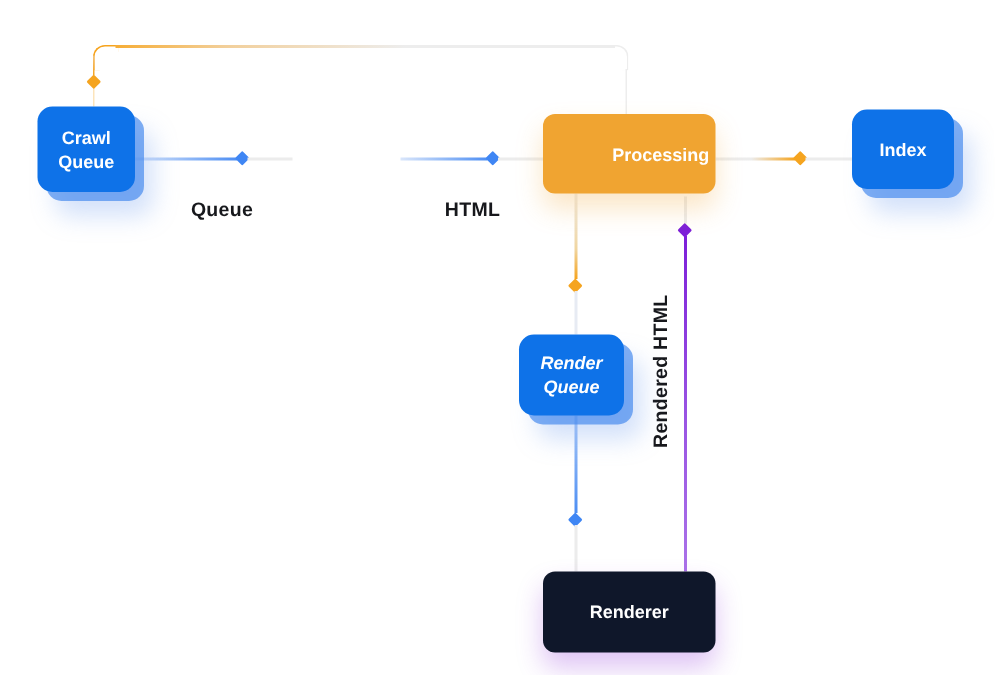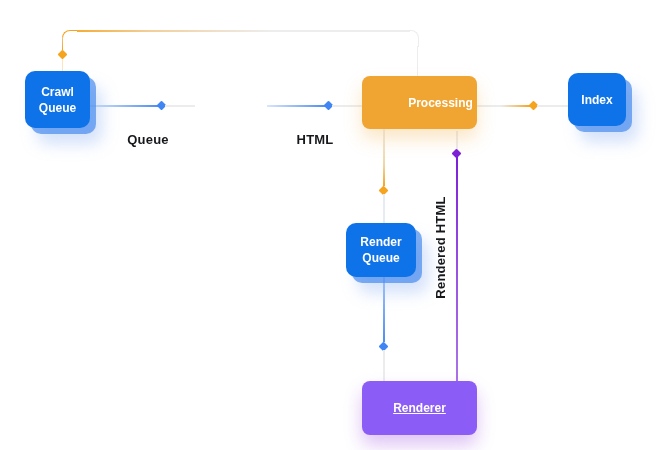--- a/index.html
+++ b/index.html
@@ -20,23 +20,22 @@
   .node-white{
     background:#ffffff;color:#17181c;
     box-shadow:0 8px 16px rgba(40,50,70,0.10), 0 2px 4px rgba(40,50,70,0.05);
     border-radius:10px;
   }
   .node-orange{
     background:#f0a431;color:#ffffff;border-radius:8px;
     box-shadow:0 10px 18px rgba(240,164,49,0.28);
   }
   .node-purple{
-    background:#8b5cf6;color:#ffffff;border-radius:8px;
+    background:#0f172a;color:#ffffff;border-radius:8px;
     box-shadow:0 10px 18px rgba(136,38,216,0.28);
-    text-decoration:underline;
   }
   
   .line{position:absolute;}
   .diamond{
     position:absolute;width:7px;height:7px;transform:rotate(45deg);border-radius:1px;
   }
   .diamond-blue{background:#3f86f4;}
   .diamond-orange{background:#f5a41f;}
   .diamond-purple{background:#7c1fd9;}
   
@@ -89,25 +88,25 @@
 
   <div class="node node-blue" style="left:25px;top:71px;width:65px;height:57px;">
     <span>Crawl Queue</span>
   </div>
 
 
   <div class="node node-orange" style="left:362px;top:76px;width:115px;height:53px;padding-left:48px;">
     <span>Processing</span>
   </div>
 
-  <div class="node node-blue" style="left:568px;top:73px;width:58px;height:53px;">
+  <div class="node node-blue" style="left:568px;top:73px;width:68px;height:53px;">
     <span>Index</span>
   </div>
 
-  <div class="node node-blue" style="left:346px;top:223px;width:70px;height:54px;">
+  <div class="node node-blue" style="left:346px;top:223px;width:70px;height:54px;font-style:italic;">
     <span>Render Queue</span>
   </div>
 
   <div class="node node-purple" style="left:362px;top:381px;width:115px;height:54px;">
     <span>Renderer</span>
   </div>
 
 </div>
 
 </body></html>

